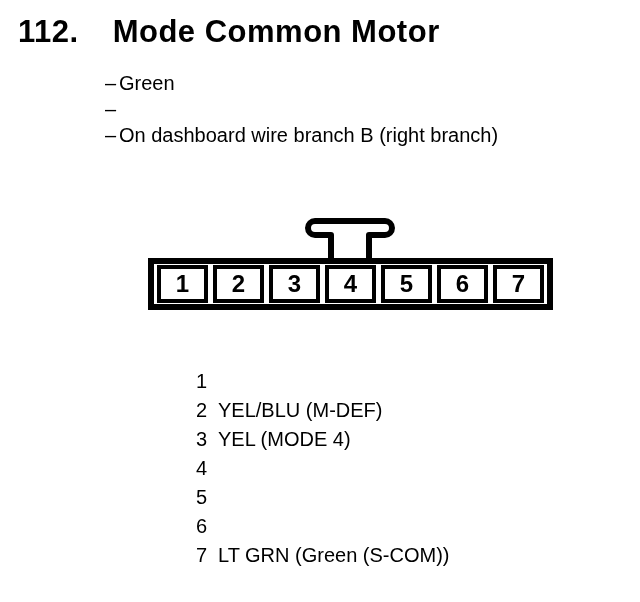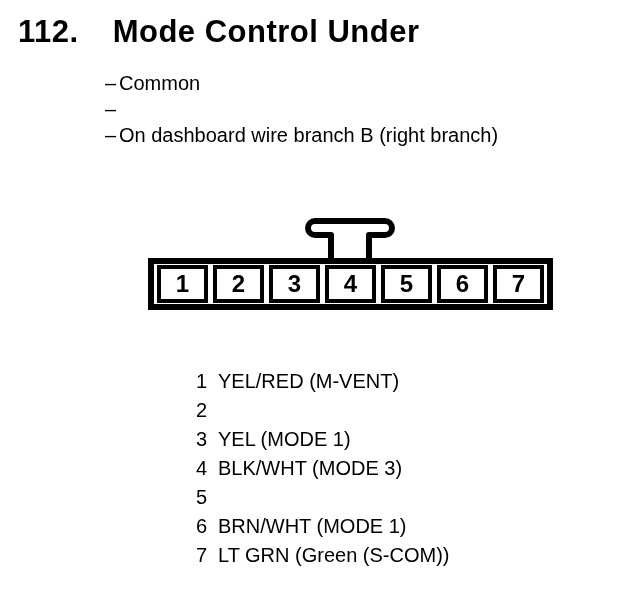--- a/index.html
+++ b/index.html
@@ -88,27 +88,27 @@
   .pinrow { display: flex; white-space: nowrap; }
   .pinrow .n { width: 22px; flex: 0 0 22px; }
 </style>
 </head>
 <body>
 
 <div class="canvas">
 
   <div class="title">
     <span class="title-num">112.</span>
-    <span class="title-text">Mode Control Under</span>
+    <span class="title-text">Mode Common Motor</span>
   </div>
 
   <div class="bullets">
     <div class="bullet">
       <span class="dash">–</span>
-      <span>Common</span>
+      <span>Green</span>
     </div>
     <div class="bullet">
       <span class="dash">–</span>
     </div>
     <div class="bullet">
       <span class="dash">–</span>
       <span>On dashboard wire branch B (right branch)</span>
     </div>
   </div>
 
@@ -122,39 +122,37 @@
     <div class="pin">3</div>
     <div class="pin">4</div>
     <div class="pin">5</div>
     <div class="pin">6</div>
     <div class="pin">7</div>
   </div>
 
   <div class="pinlist">
     <div class="pinrow">
       <span class="n">1</span>
-      <span>YEL/RED (M-VENT)</span>
     </div>
     <div class="pinrow">
       <span class="n">2</span>
+      <span>YEL/BLU (M-DEF)</span>
     </div>
     <div class="pinrow">
       <span class="n">3</span>
-      <span>YEL (MODE 1)</span>
+      <span>YEL (MODE 4)</span>
     </div>
     <div class="pinrow">
       <span class="n">4</span>
-      <span>BLK/WHT (MODE 3)</span>
     </div>
     <div class="pinrow">
       <span class="n">5</span>
     </div>
     <div class="pinrow">
       <span class="n">6</span>
-      <span>BRN/WHT (MODE 1)</span>
     </div>
     <div class="pinrow">
       <span class="n">7</span>
       <span>LT GRN (Green (S-COM))</span>
     </div>
   </div>
 
 </div>
 
 </body></html>

